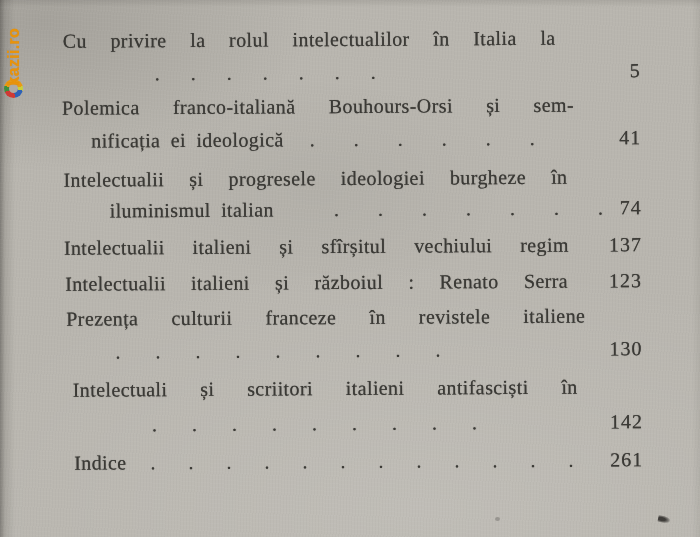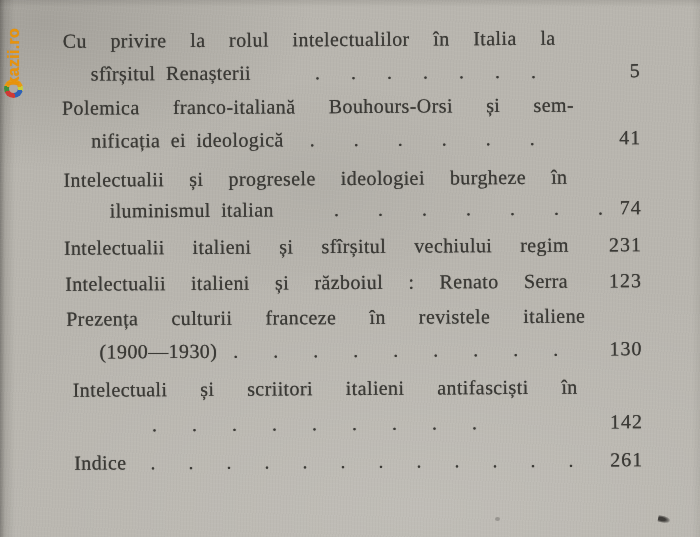--- a/index.html
+++ b/index.html
@@ -74,21 +74,20 @@
       <i></i>
     </div>
   <div class="wm-text">kazii.ro</div>
 
   <div class="content">
 
     <div class="line" style="left:64px;top:26px;width:493px;">
       <span class="jt">Cu privire la rolul intelectualilor în Italia la</span>
     </div>
     <div class="line f" style="left:92px;top:59px;width:550px;">
-      <span>sfîrșitul Renașterii</span>
       <span class="dots ws26 ml64">. . . . . . .</span>
       <span class="pg">5</span>
     </div>
 
     <div class="line" style="left:63px;top:93px;width:512px;">
       <span class="jt">Polemica franco-italiană Bouhours-Orsi și sem-</span>
     </div>
     <div class="line f" style="left:92px;top:126px;width:550px;">
       <span>nificația ei ideologică</span>
       <span class="dots ws34 ml26">. . . . . .</span>
@@ -99,33 +98,32 @@
       <span class="jt">Intelectualii și progresele ideologiei burgheze în</span>
     </div>
     <div class="line f" style="left:110px;top:196px;width:532px;">
       <span>iluminismul italian</span>
       <span class="dots ws34 ml60">. . . . . . .</span>
       <span class="pg">74</span>
     </div>
 
     <div class="line f" style="left:64px;top:233px;width:578px;">
       <span class="jti" style="width:505px;">Intelectualii italieni și sfîrșitul vechiului regim</span>
-      <span class="pg">231</span>
+      <span class="pg">137</span>
     </div>
 
     <div class="line f" style="left:65px;top:269px;width:577px;">
       <span class="jti" style="width:503px;">Intelectualii italieni și războiul : Renato Serra</span>
       <span class="pg">123</span>
     </div>
 
     <div class="line" style="left:66px;top:304px;width:519px;">
       <span class="jt">Prezența culturii franceze în revistele italiene</span>
     </div>
     <div class="line f" style="left:99px;top:337px;width:543px;">
-      <span>(1900—1930)</span>
       <span class="dots ws30 ml16">. . . . . . . . .</span>
       <span class="pg">130</span>
     </div>
 
     <div class="line" style="left:72px;top:375px;width:505px;">
       <span class="jt">Intelectuali și scriitori italieni antifasciști în</span>
     </div>
     <div class="line f" style="left:113px;top:410px;width:529px;">
       <span class="dots ws30 ml38">. . . . . . . . .</span>
       <span class="pg">142</span>

